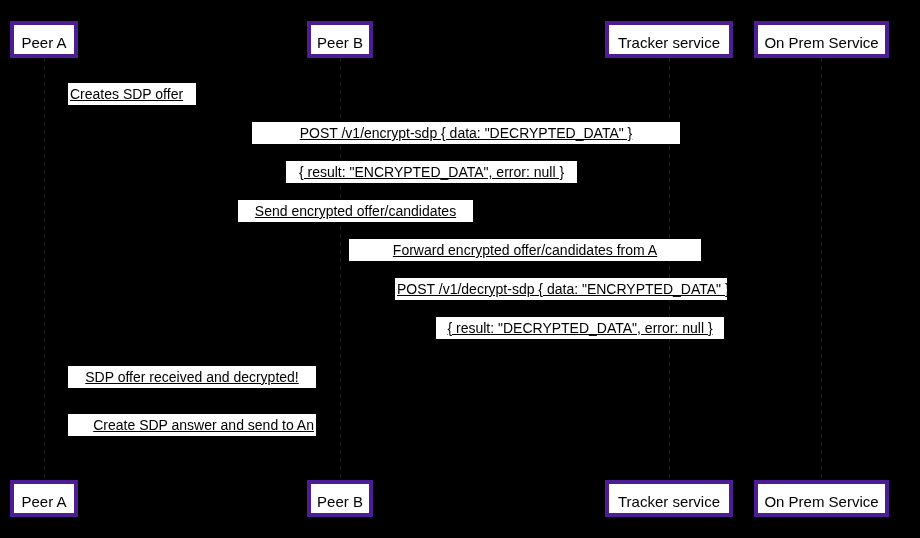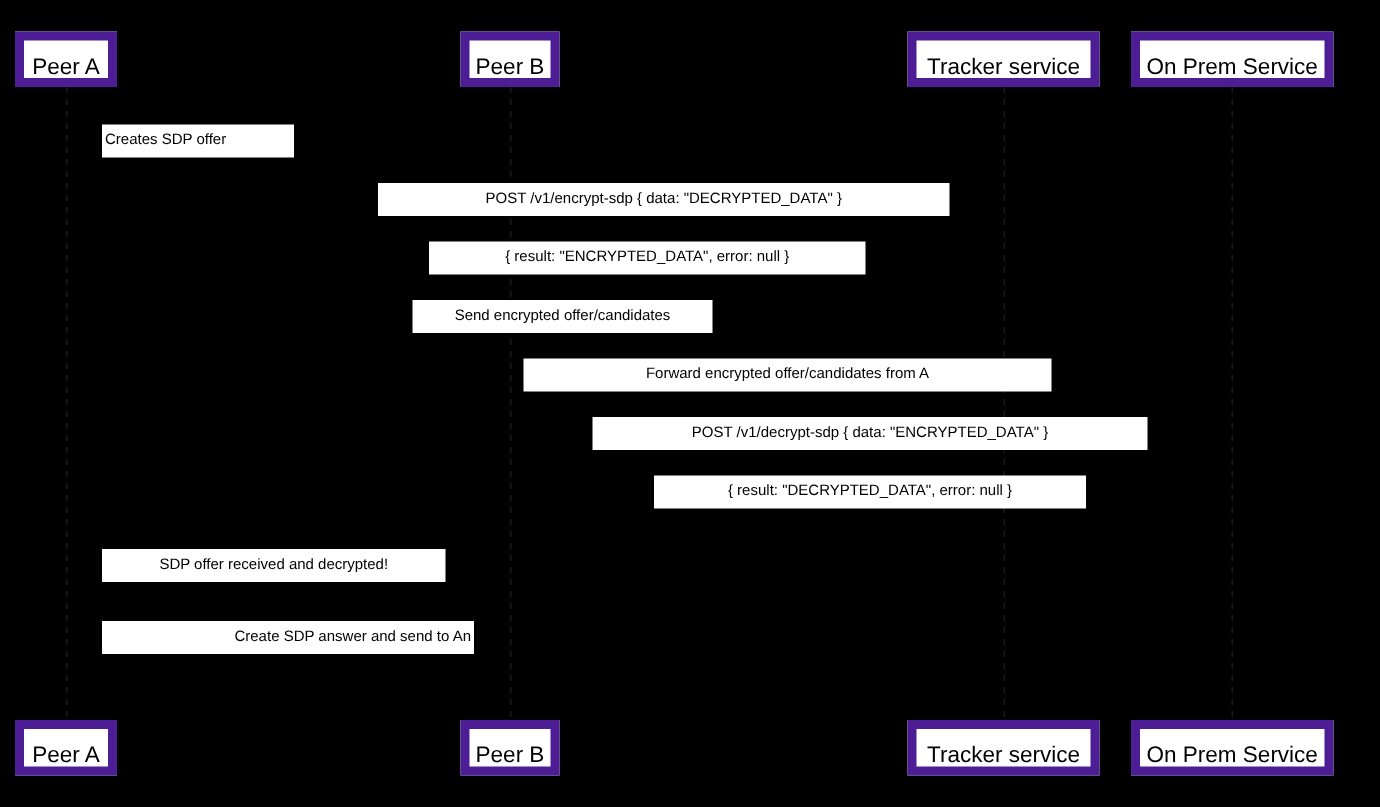--- a/index.html
+++ b/index.html
@@ -20,21 +20,21 @@
     top: 0;
     width: 920px;
     height: 538px;
     background: #000000;
   }
   
   .participant-box {
     position: absolute;
     background: #ffffff;
     color: #000000;
-    border: 6px solid #4c1d95;
+    border: 4px solid #4c1d95;
     box-sizing: border-box;
     font-size: 15px;
     line-height: 35px;
     height: 37px;
     text-align: center;
     white-space: nowrap;
     letter-spacing: 0px;
   }
   
   .lifeline {
@@ -45,26 +45,27 @@
     background-image: linear-gradient(to bottom,
         #1a1a1a 0, #1a1a1a 4px, transparent 4px, transparent 8px);
     background-size: 1px 8px;
     background-repeat: repeat-y;
   }
   
   .msg-label {
     position: absolute;
     background: #ffffff;
     color: #000000;
-    font-size: 10px;
+    font-size: 14px;
     line-height: 20px;
     padding: 1px 2px;
     box-sizing: border-box;
     white-space: nowrap;
     text-align: center;
+    text-decoration: underline;
   }
   .msg-label.two-line {
     white-space: normal;
     line-height: 20px;
   }
 </style>
 </head>
 <body>
 
 <div id="diagram">
@@ -74,33 +75,33 @@
   <div class="lifeline" style="left:669px;"></div>
   <div class="lifeline" style="left:821px;"></div>
 
   <div class="participant-box" style="left:10px; top:21px; width:68px;">Peer A</div>
   <div class="participant-box" style="left:307px; top:21px; width:66px;">Peer B</div>
   <div class="participant-box" style="left:605px; top:21px; width:128px;">Tracker service</div>
   <div class="participant-box" style="left:754px; top:21px; width:135px;">On Prem Service</div>
 
   <div class="msg-label" style="left:68px; top:83px; width:128px; text-align:left;">Creates SDP offer</div>
 
-  <div class="msg-label" style="left:252px; top:122px; width:381px;">POST /v1/encrypt-sdp { data: "DECRYPTED_DATA" }</div>
+  <div class="msg-label" style="left:252px; top:122px; width:428px;">POST /v1/encrypt-sdp { data: "DECRYPTED_DATA" }</div>
 
   <div class="msg-label" style="left:286px; top:161px; width:291px;">{ result: "ENCRYPTED_DATA", error: null }</div>
 
-  <div class="msg-label" style="left:238px; top:200px; width:200px;margin-left:37px;">Send encrypted offer/candidates</div>
+  <div class="msg-label" style="left:238px; top:200px; width:235px;">Send encrypted offer/candidates</div>
 
   <div class="msg-label" style="left:349px; top:239px; width:352px;">Forward encrypted offer/candidates from A</div>
 
-  <div class="msg-label" style="left:395px; top:278px; width:370px;">POST /v1/decrypt-sdp { data: "ENCRYPTED_DATA" }</div>
+  <div class="msg-label" style="left:395px; top:278px; width:332px;">POST /v1/decrypt-sdp { data: "ENCRYPTED_DATA" }</div>
 
   <div class="msg-label" style="left:436px; top:317px; width:288px;">{ result: "DECRYPTED_DATA", error: null }</div>
 
-  <div class="msg-label" style="left:68px; top:366px; width:229px;">SDP offer received and decrypted!</div>
+  <div class="msg-label" style="left:68px; top:366px; width:248px;">SDP offer received and decrypted!</div>
 
   <div class="msg-label two-line" style="left:68px; top:414px; width:248px;text-align:right;">
     <span>Create SDP answer and send to An</span><br>
   </div>
 
   <div class="participant-box" style="left:10px; top:480px; width:68px;">Peer A</div>
   <div class="participant-box" style="left:307px; top:480px; width:66px;">Peer B</div>
   <div class="participant-box" style="left:605px; top:480px; width:128px;">Tracker service</div>
   <div class="participant-box" style="left:754px; top:480px; width:135px;">On Prem Service</div>
 

